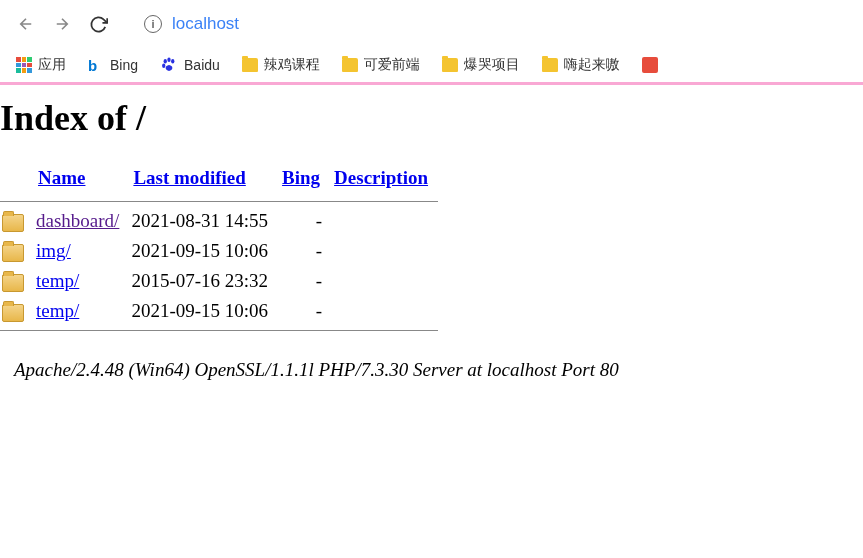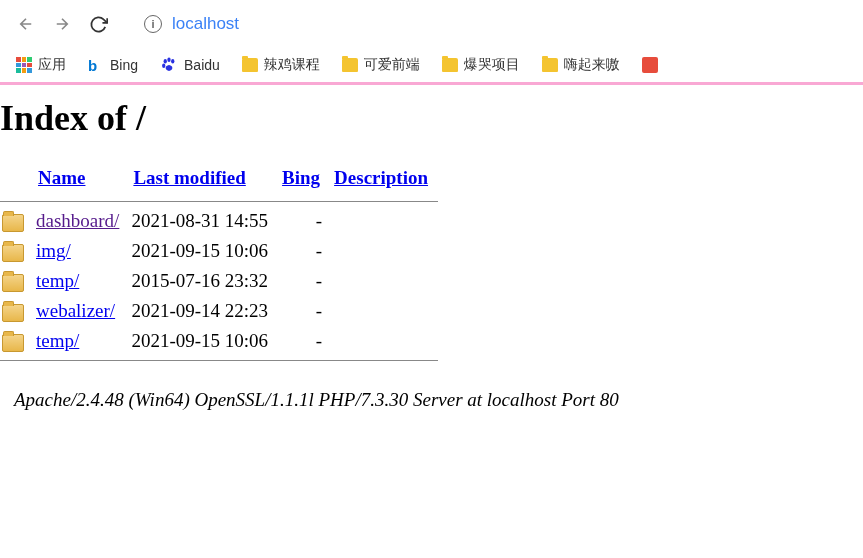--- a/index.html
+++ b/index.html
@@ -162,27 +162,20 @@
     </tr>
     <tr>
       <td class="folder-cell"><span class="dir-icon"></span></td>
       <td><a href="#" class="dir-link fresh">temp/</a></td>
       <td>2015-07-16 23:32</td>
       <td class="size-col">-</td>
       <td></td>
     </tr>
     <tr>
       <td class="folder-cell"><span class="dir-icon"></span></td>
-      <td><a href="#" class="dir-link fresh">webalizer/</a></td>
-      <td>2021-09-14 22:23</td>
-      <td class="size-col">-</td>
-      <td></td>
-    </tr>
-    <tr>
-      <td class="folder-cell"><span class="dir-icon"></span></td>
       <td><a href="#" class="dir-link fresh">temp/</a></td>
       <td>2021-09-15 10:06</td>
       <td class="size-col">-</td>
       <td></td>
     </tr>
     <tr class="hr-row">
           <td colspan="5">
             <hr>
           </td>
         </tr>

